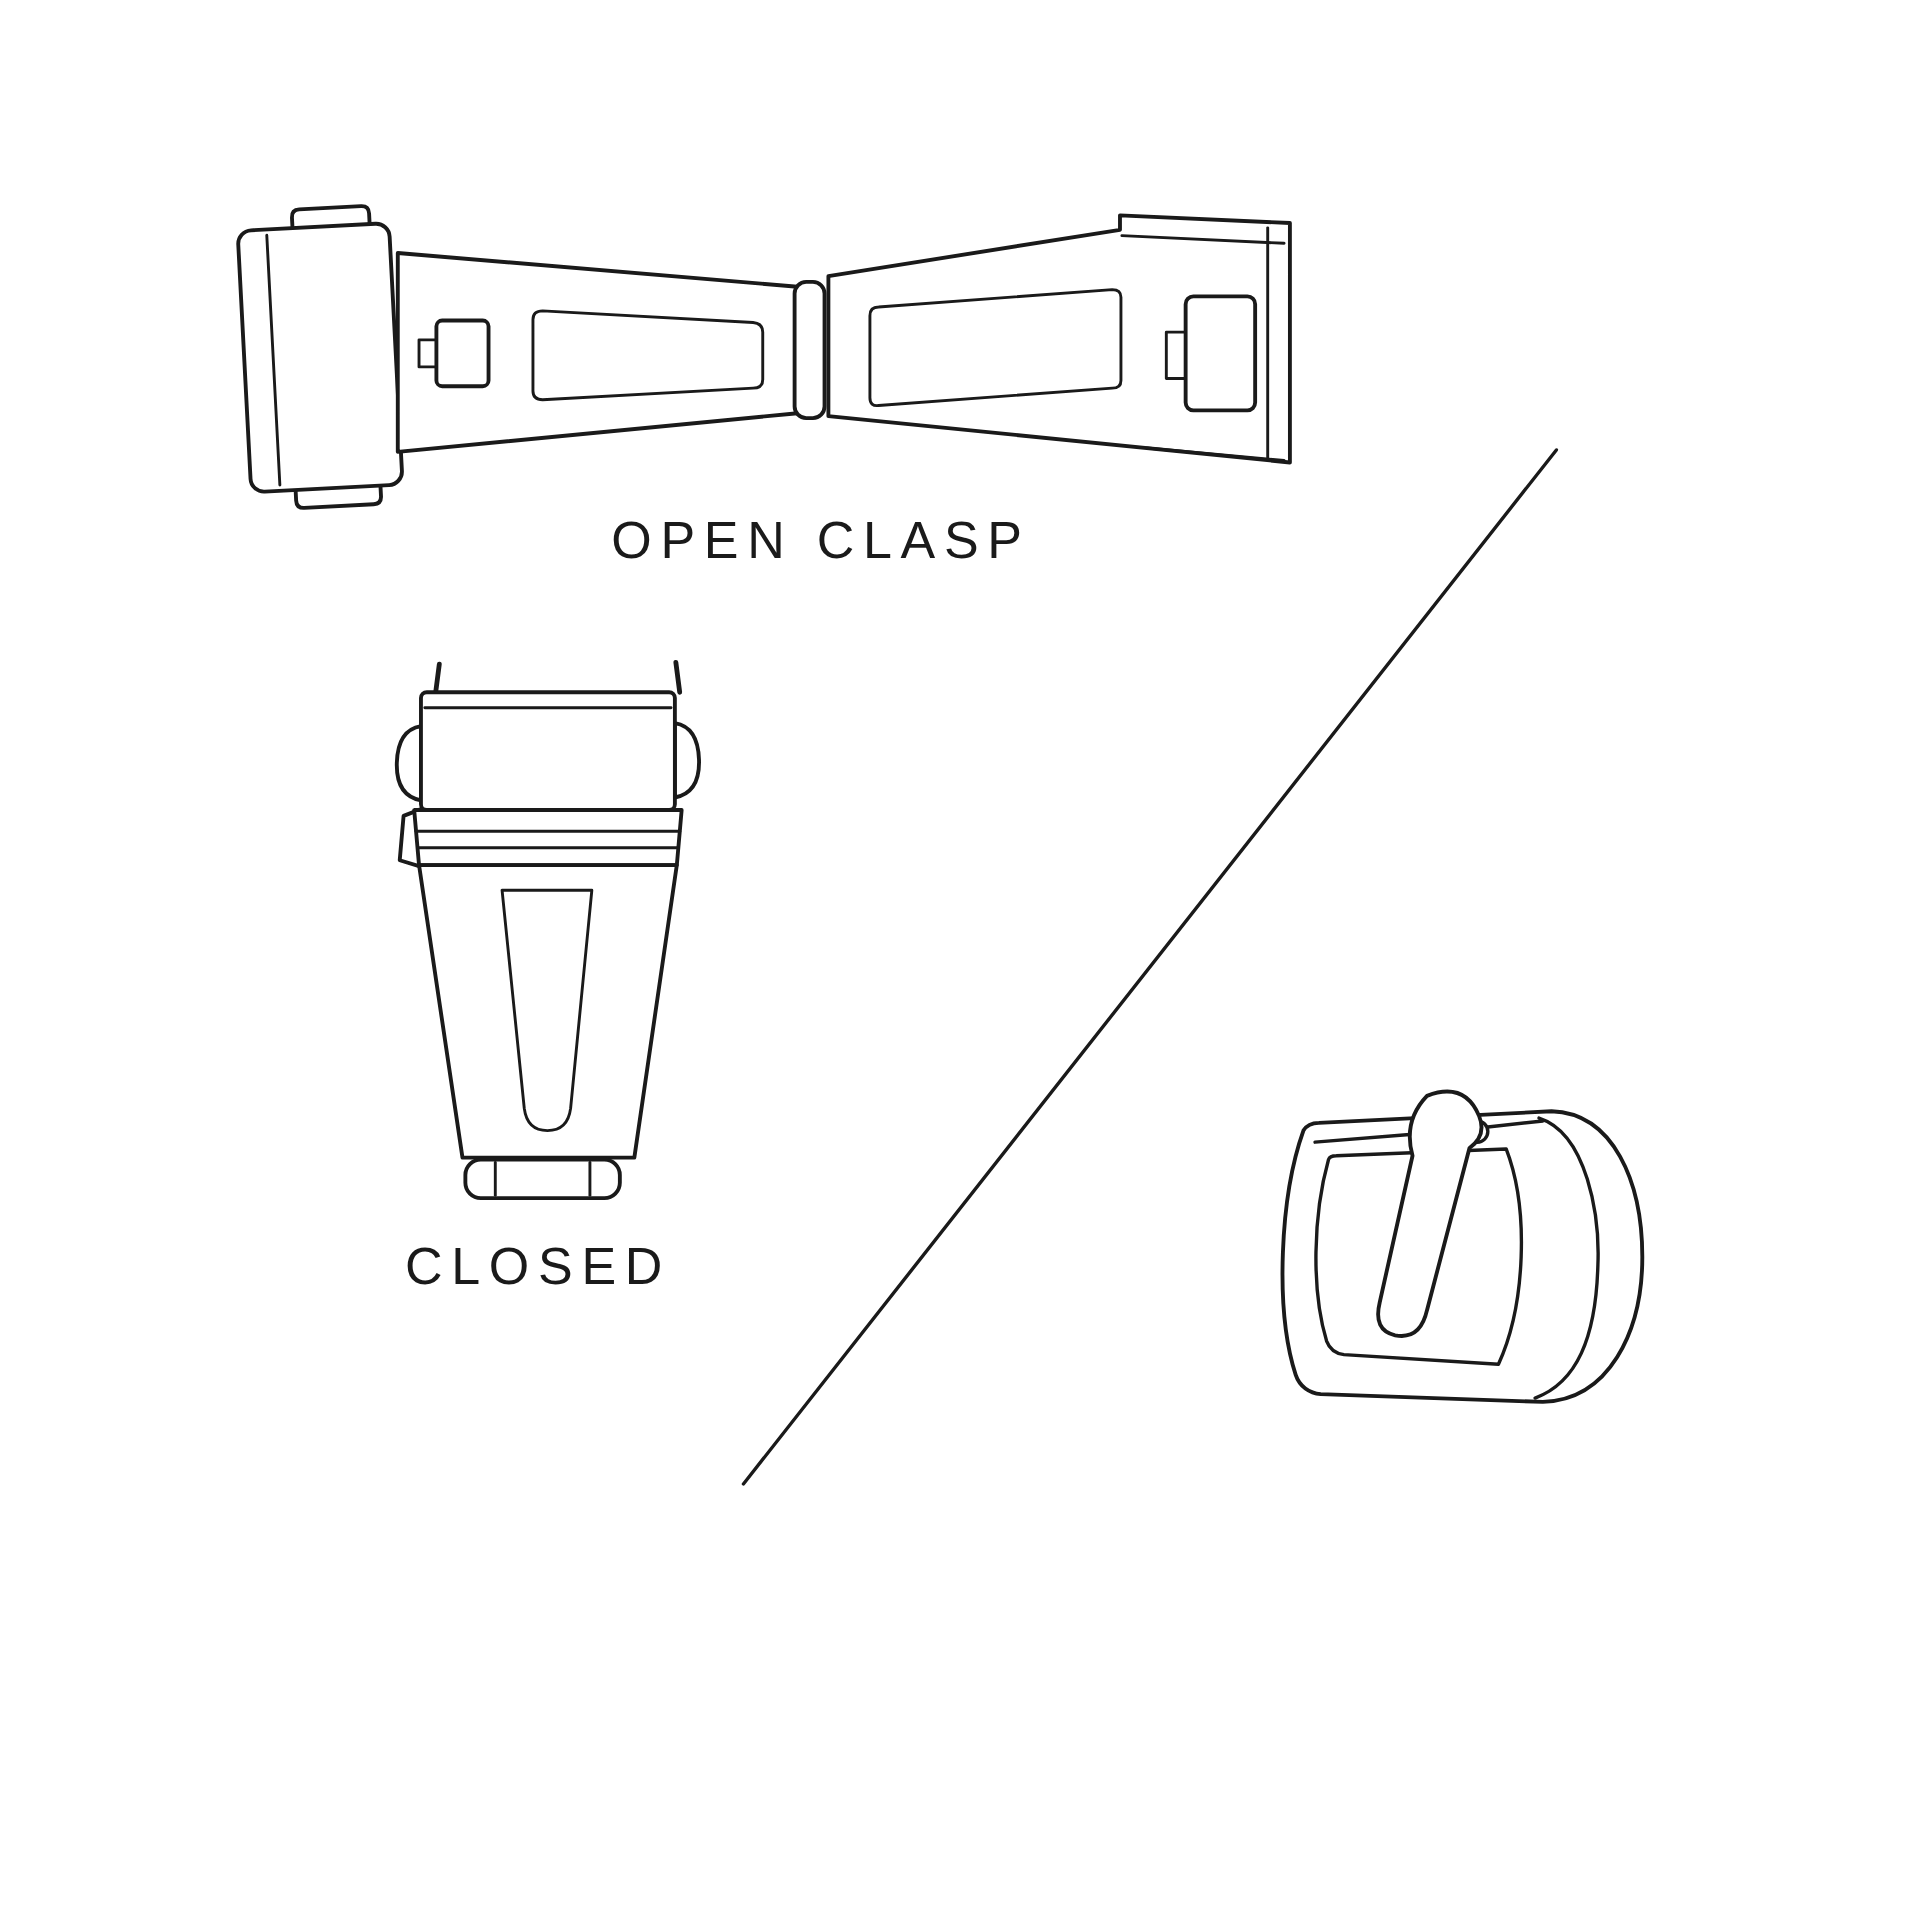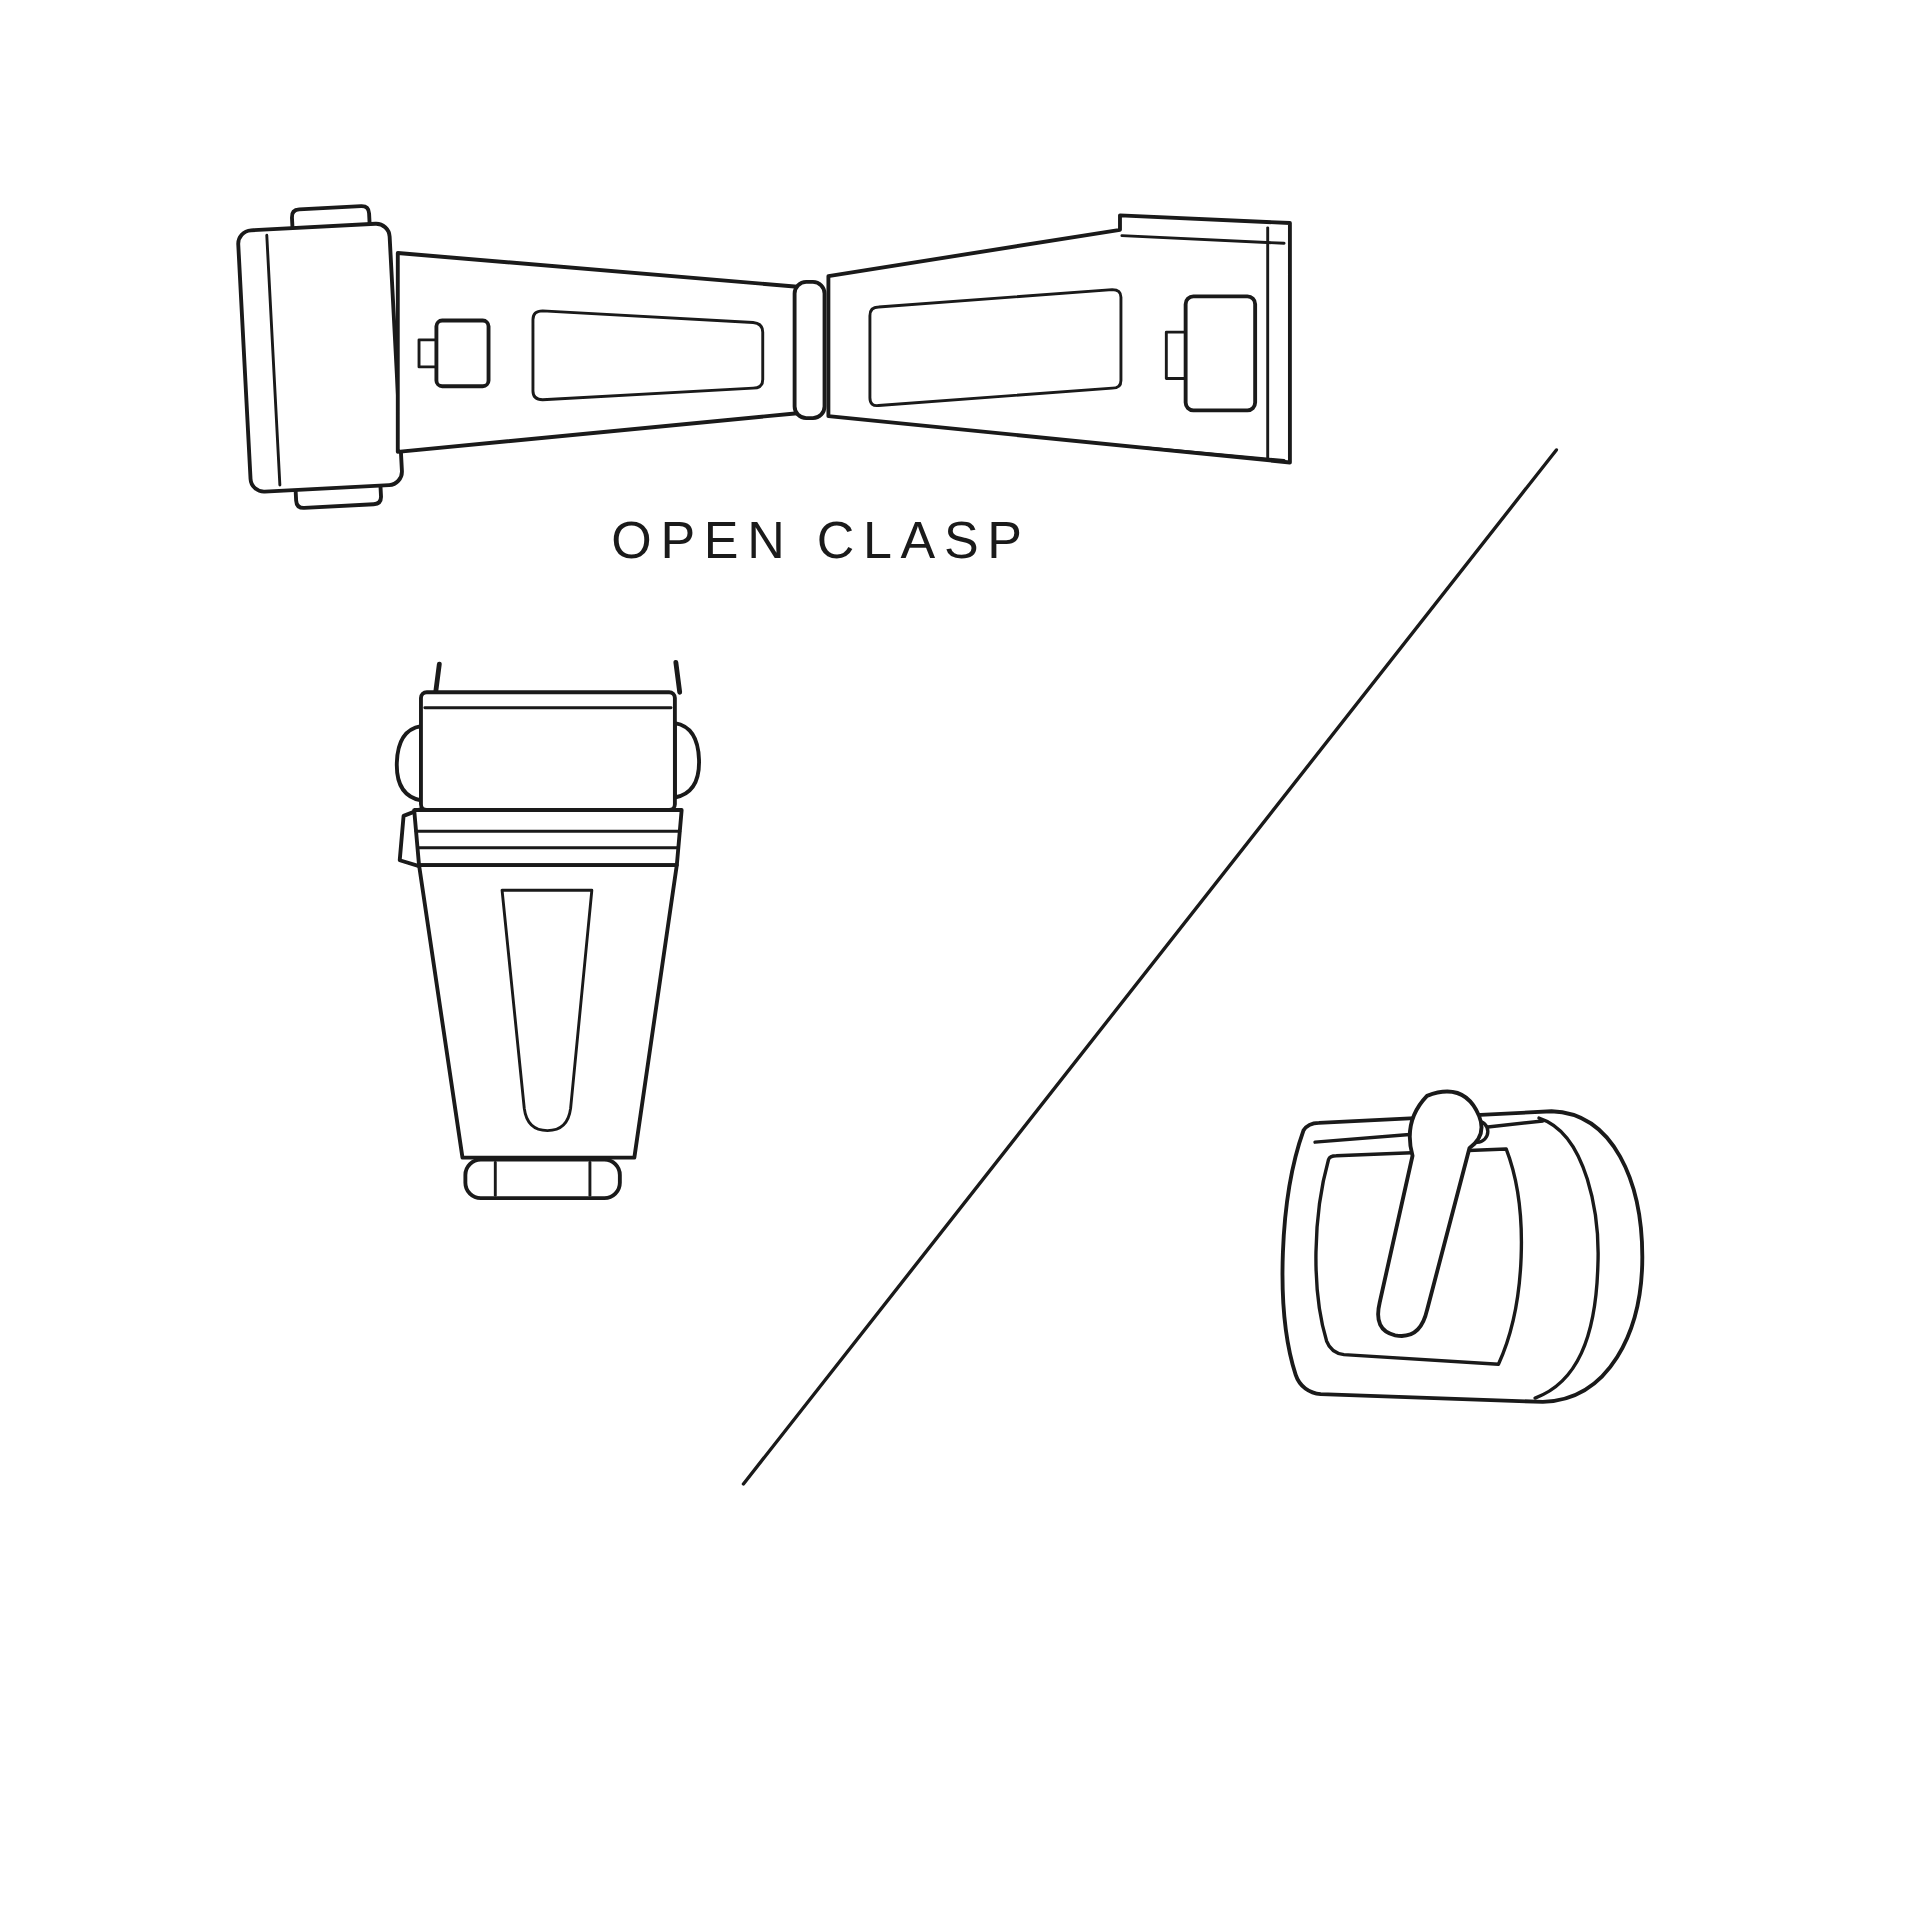--- a/index.html
+++ b/index.html
@@ -100,15 +100,16 @@
       <line x1="1362" y1="1183" x2="1460" y2="1175" stroke-width="3.5"></line>
       <line x1="1534" y1="1168" x2="1598" y2="1161" stroke-width="3.5"></line>
       <circle cx="1530" cy="1172" r="11" fill="#ffffff" stroke-width="3.5"></circle>
 
       <path d="M 1478 1135 Q 1517 1120 1532 1156 Q 1540 1176 1522 1189 L 1478 1357 Q 1471 1388 1445 1383 Q 1422 1378 1429 1349 L 1463 1197 Q 1453 1161 1478 1135 Z" fill="#ffffff"></path>
     </g>
   </svg>
 
   <div class="label label-small" style="left:821px; top:510px;">OPEN CLASP</div>
 
+  <div class="label label-small" style="left:538px; top:1236px;">CLOSED</div>
 
 </div>
 
 
 </body></html>

